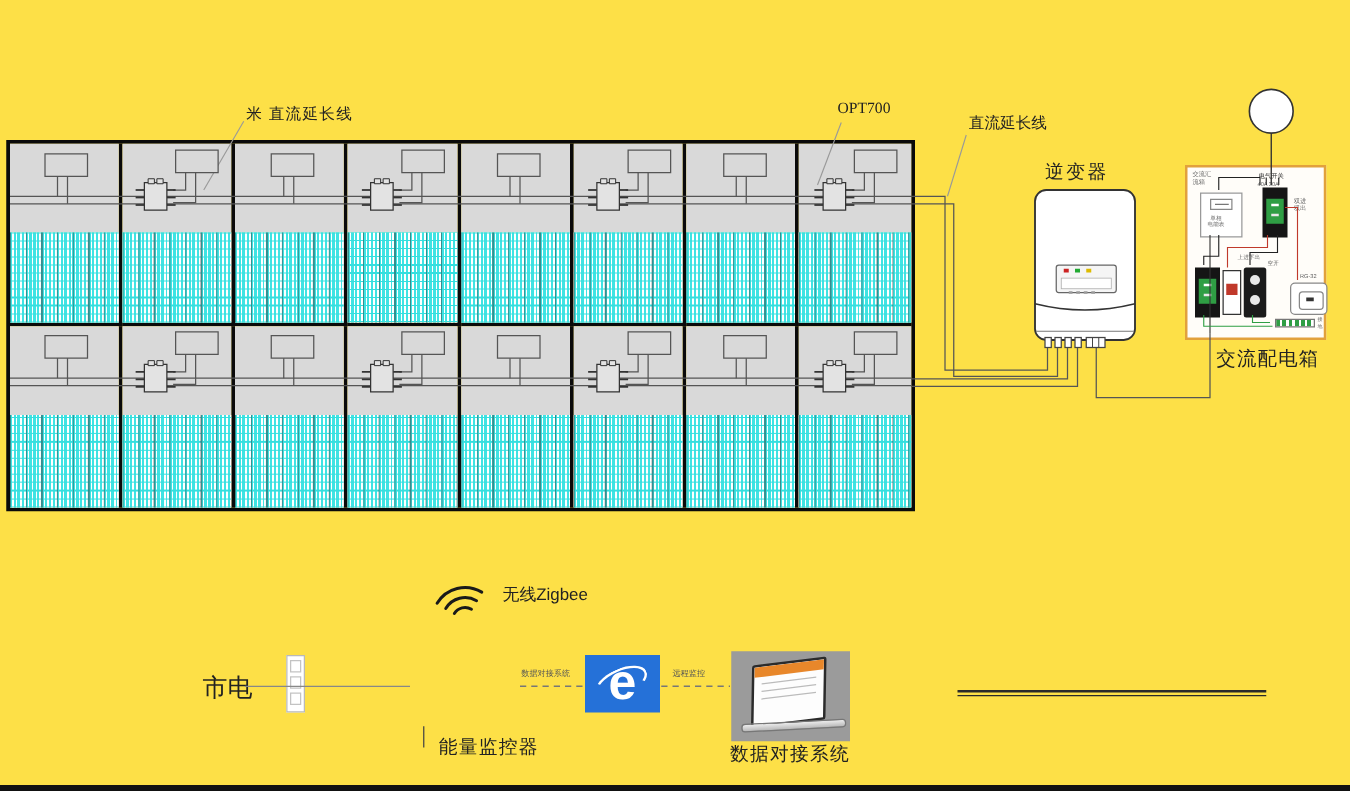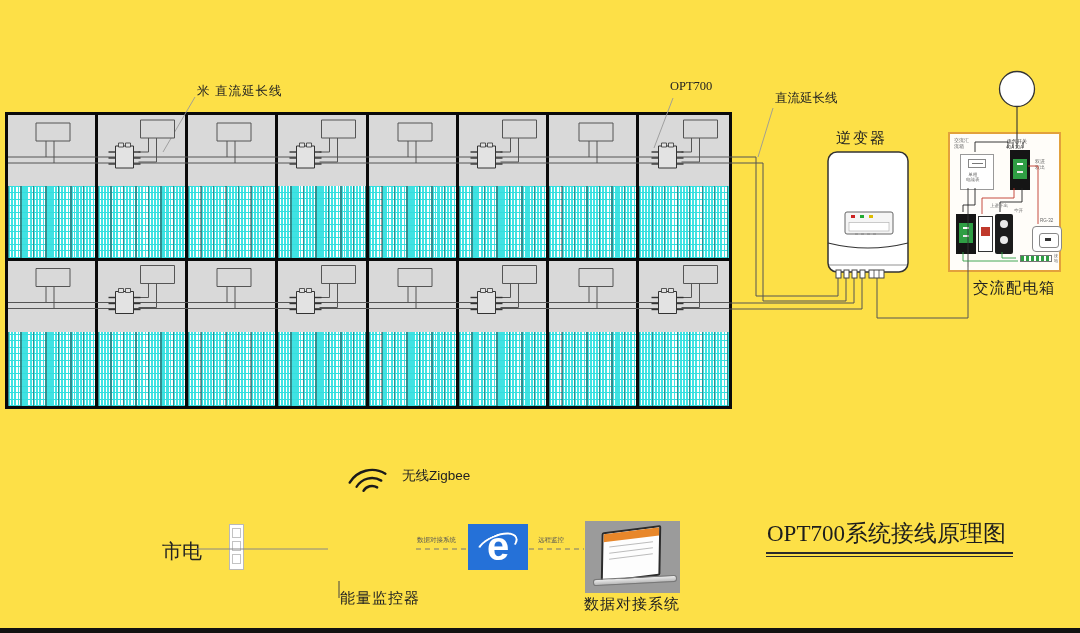--- a/index.html
+++ b/index.html
@@ -181,42 +181,41 @@
 
   <span class="lbl" style="left:402px;top:469px;font-size:13.5px;">无线Zigbee</span>
 
   <span class="lbl" style="left:162px;top:540px;font-size:20px;">市电</span>
   <div class="mains-dev">
       <i></i>
       <i></i>
       <i></i>
     </div>
 
-  <span class="lbl" style="left:340px;top:590px;font-size:15px;letter-spacing:1px;">能量监控器</span>
+  <span class="lbl" style="left:351px;top:590px;font-size:15px;letter-spacing:1px;">能量监控器</span>
 
   <span class="lbl" style="left:417px;top:536px;font-size:6.5px;color:#555;">数据对接系统</span>
   <span class="lbl" style="left:538px;top:536px;font-size:6.5px;color:#555;">远程监控</span>
 
   <div class="ie">
     <span>e</span>
     <span class="ie-ring"></span>
   </div>
 
   <div class="shot">
     <div class="lap-screen">
       <div class="lap-head"></div>
         <div class="lap-line"></div>
         <div class="lap-line"></div>
         <div class="lap-line"></div>
     </div>
     <div class="lap-base"></div>
   </div>
   <span class="lbl" style="left:584px;top:596px;font-size:15px;letter-spacing:1px;">数据对接系统</span>
 
-  <span class="lbl serif z10" style="left:767px;top:521px;font-size:23px;color:#1d1d1d;">OPT700系统接线原理图</span>
   <div class="title-underline"></div>
 
   <div class="bottombar"></div>
 
   <svg id="wires" class="wires" width="1080" height="633" viewBox="0 0 1080 633">
 
     <path d="M195,97 L163,152" stroke="#999" stroke-width="0.9" fill="none"></path>
     <path d="M673,98 L654,148" stroke="#999" stroke-width="0.9" fill="none"></path>
     <path d="M773,108 L758,157" stroke="#999" stroke-width="0.9" fill="none"></path>
 

